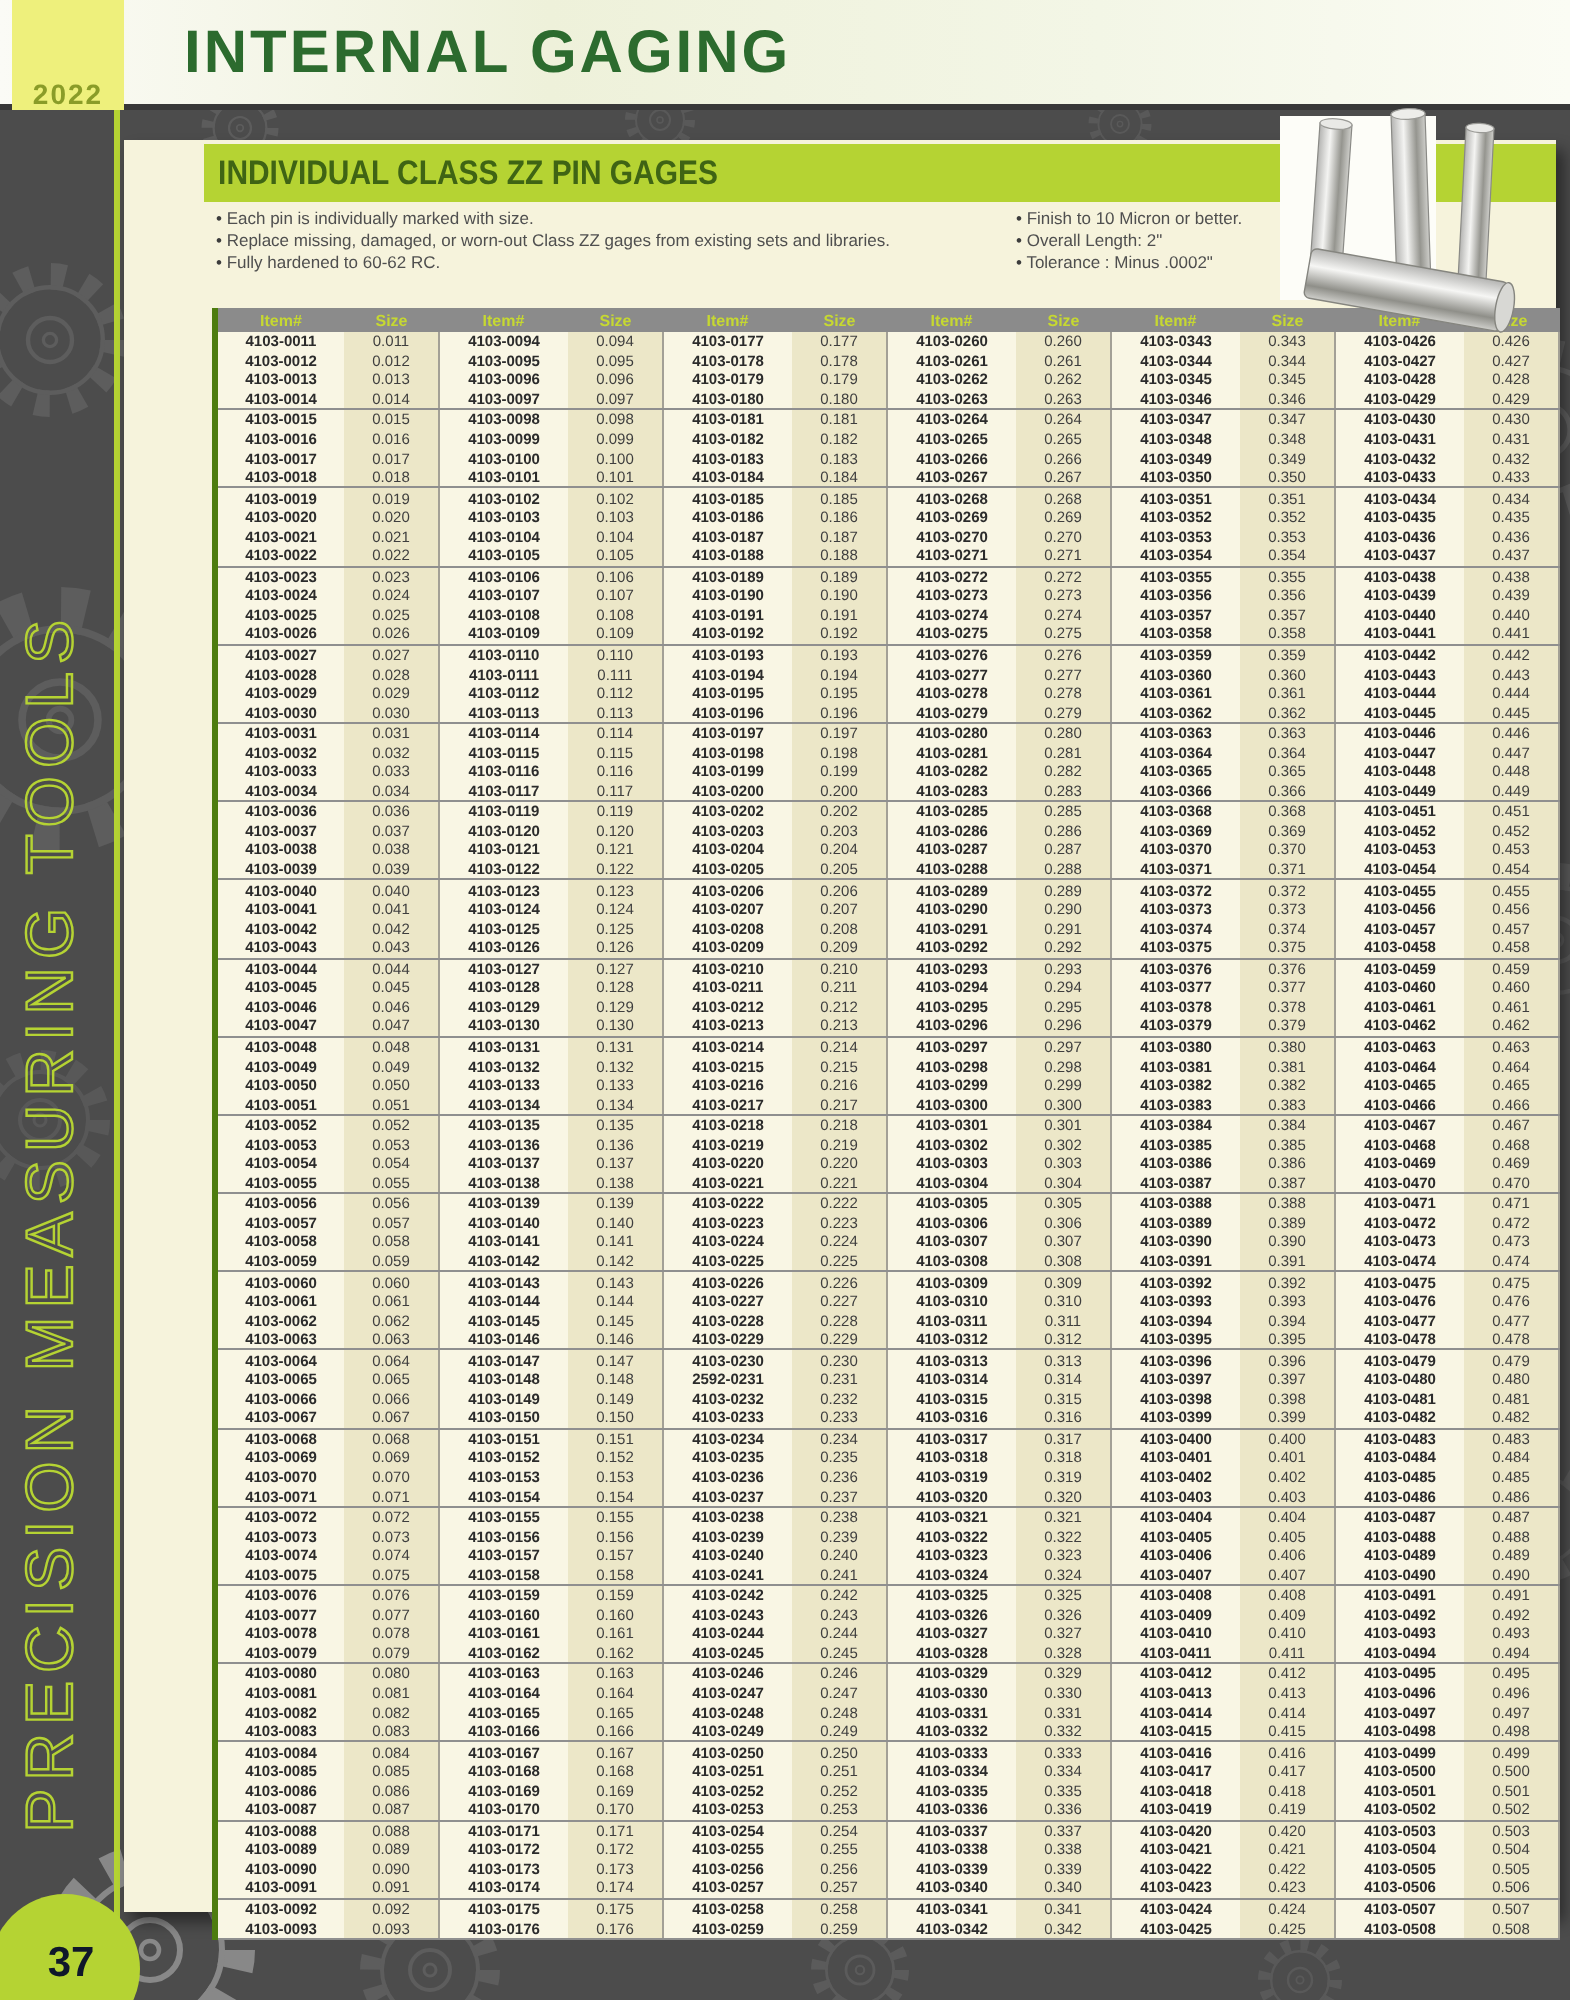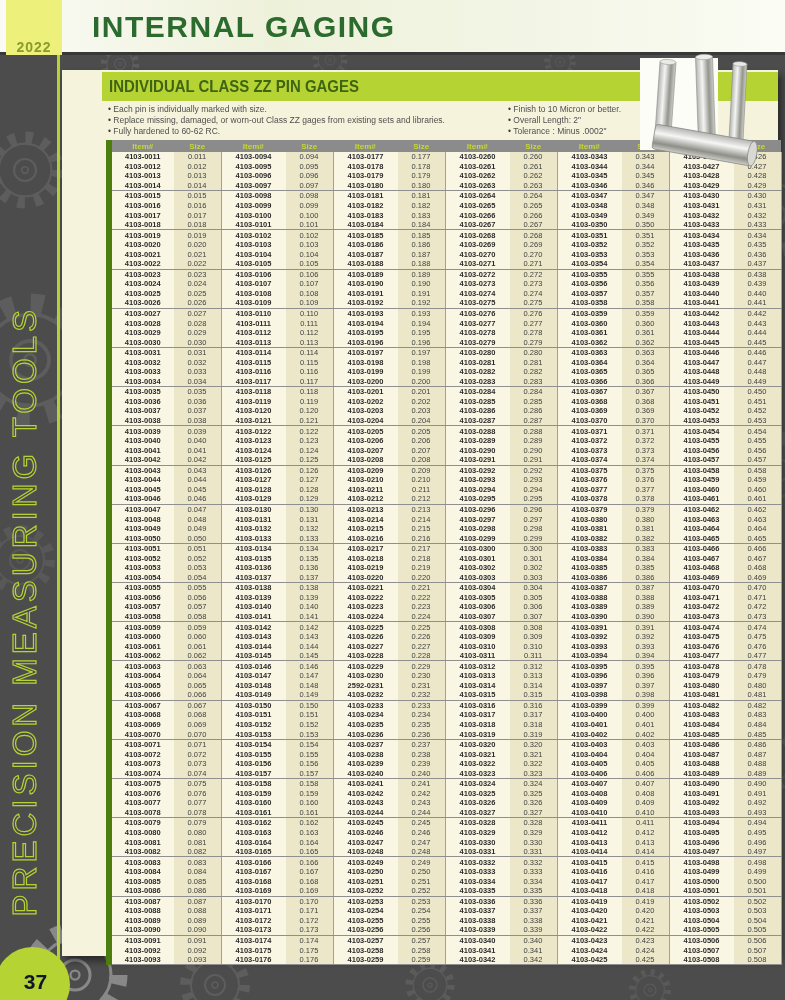--- a/index.html
+++ b/index.html
@@ -75,22 +75,22 @@
   
   .bullets{display:flex;flex-direction:row;padding:3px 6px 2px 6px;}
   .bullets ul{list-style:none;margin:0;padding:0;}
   .bullets li{
     font-size:8.5px;line-height:11px;color:#4f4f4f;white-space:nowrap;
   }
   .bullets li::before{content:"•  ";color:#3c3c3c;}
   .bullets-left{flex:0 0 400px;}
   
   table.gage{
-    border-collapse:collapse;table-layout:fixed;width:672px;margin-left:4px;margin-top:1px;
-    border-left:6px solid #4d7c0f;
+    border-collapse:collapse;table-layout:fixed;width:672px;margin-left:4px;margin-top:15px;
+    border-left:3px solid #4d7c0f;
   }
   table.gage thead th{
     height:12px;background:var(--header-gray,#8b8b8b);
     color:#c6d831;font-size:8px;font-weight:bold;padding:0;text-align:center;
   }
   table.gage td{
     height:9.55px;padding:0;text-align:center;font-size:7.5px;line-height:9px;
     overflow:hidden;white-space:nowrap;
   }
   td.item{background:#f9f6e4;font-weight:bold;color:#2b2b2b;}
@@ -555,34 +555,20 @@
           <td class="item">4103-0200</td>
           <td class="size">0.200</td>
           <td class="item">4103-0283</td>
           <td class="size">0.283</td>
           <td class="item">4103-0366</td>
           <td class="size">0.366</td>
           <td class="item">4103-0449</td>
           <td class="size">0.449</td>
         </tr>
         <tr>
-          <td class="item">4103-0035</td>
-          <td class="size">0.035</td>
-          <td class="item">4103-0118</td>
-          <td class="size">0.118</td>
-          <td class="item">4103-0201</td>
-          <td class="size">0.201</td>
-          <td class="item">4103-0284</td>
-          <td class="size">0.284</td>
-          <td class="item">4103-0367</td>
-          <td class="size">0.367</td>
-          <td class="item">4103-0450</td>
-          <td class="size">0.450</td>
-        </tr>
-        <tr>
           <td class="item">4103-0036</td>
           <td class="size">0.036</td>
           <td class="item">4103-0119</td>
           <td class="size">0.119</td>
           <td class="item">4103-0202</td>
           <td class="size">0.202</td>
           <td class="item">4103-0285</td>
           <td class="size">0.285</td>
           <td class="item">4103-0368</td>
           <td class="size">0.368</td>

